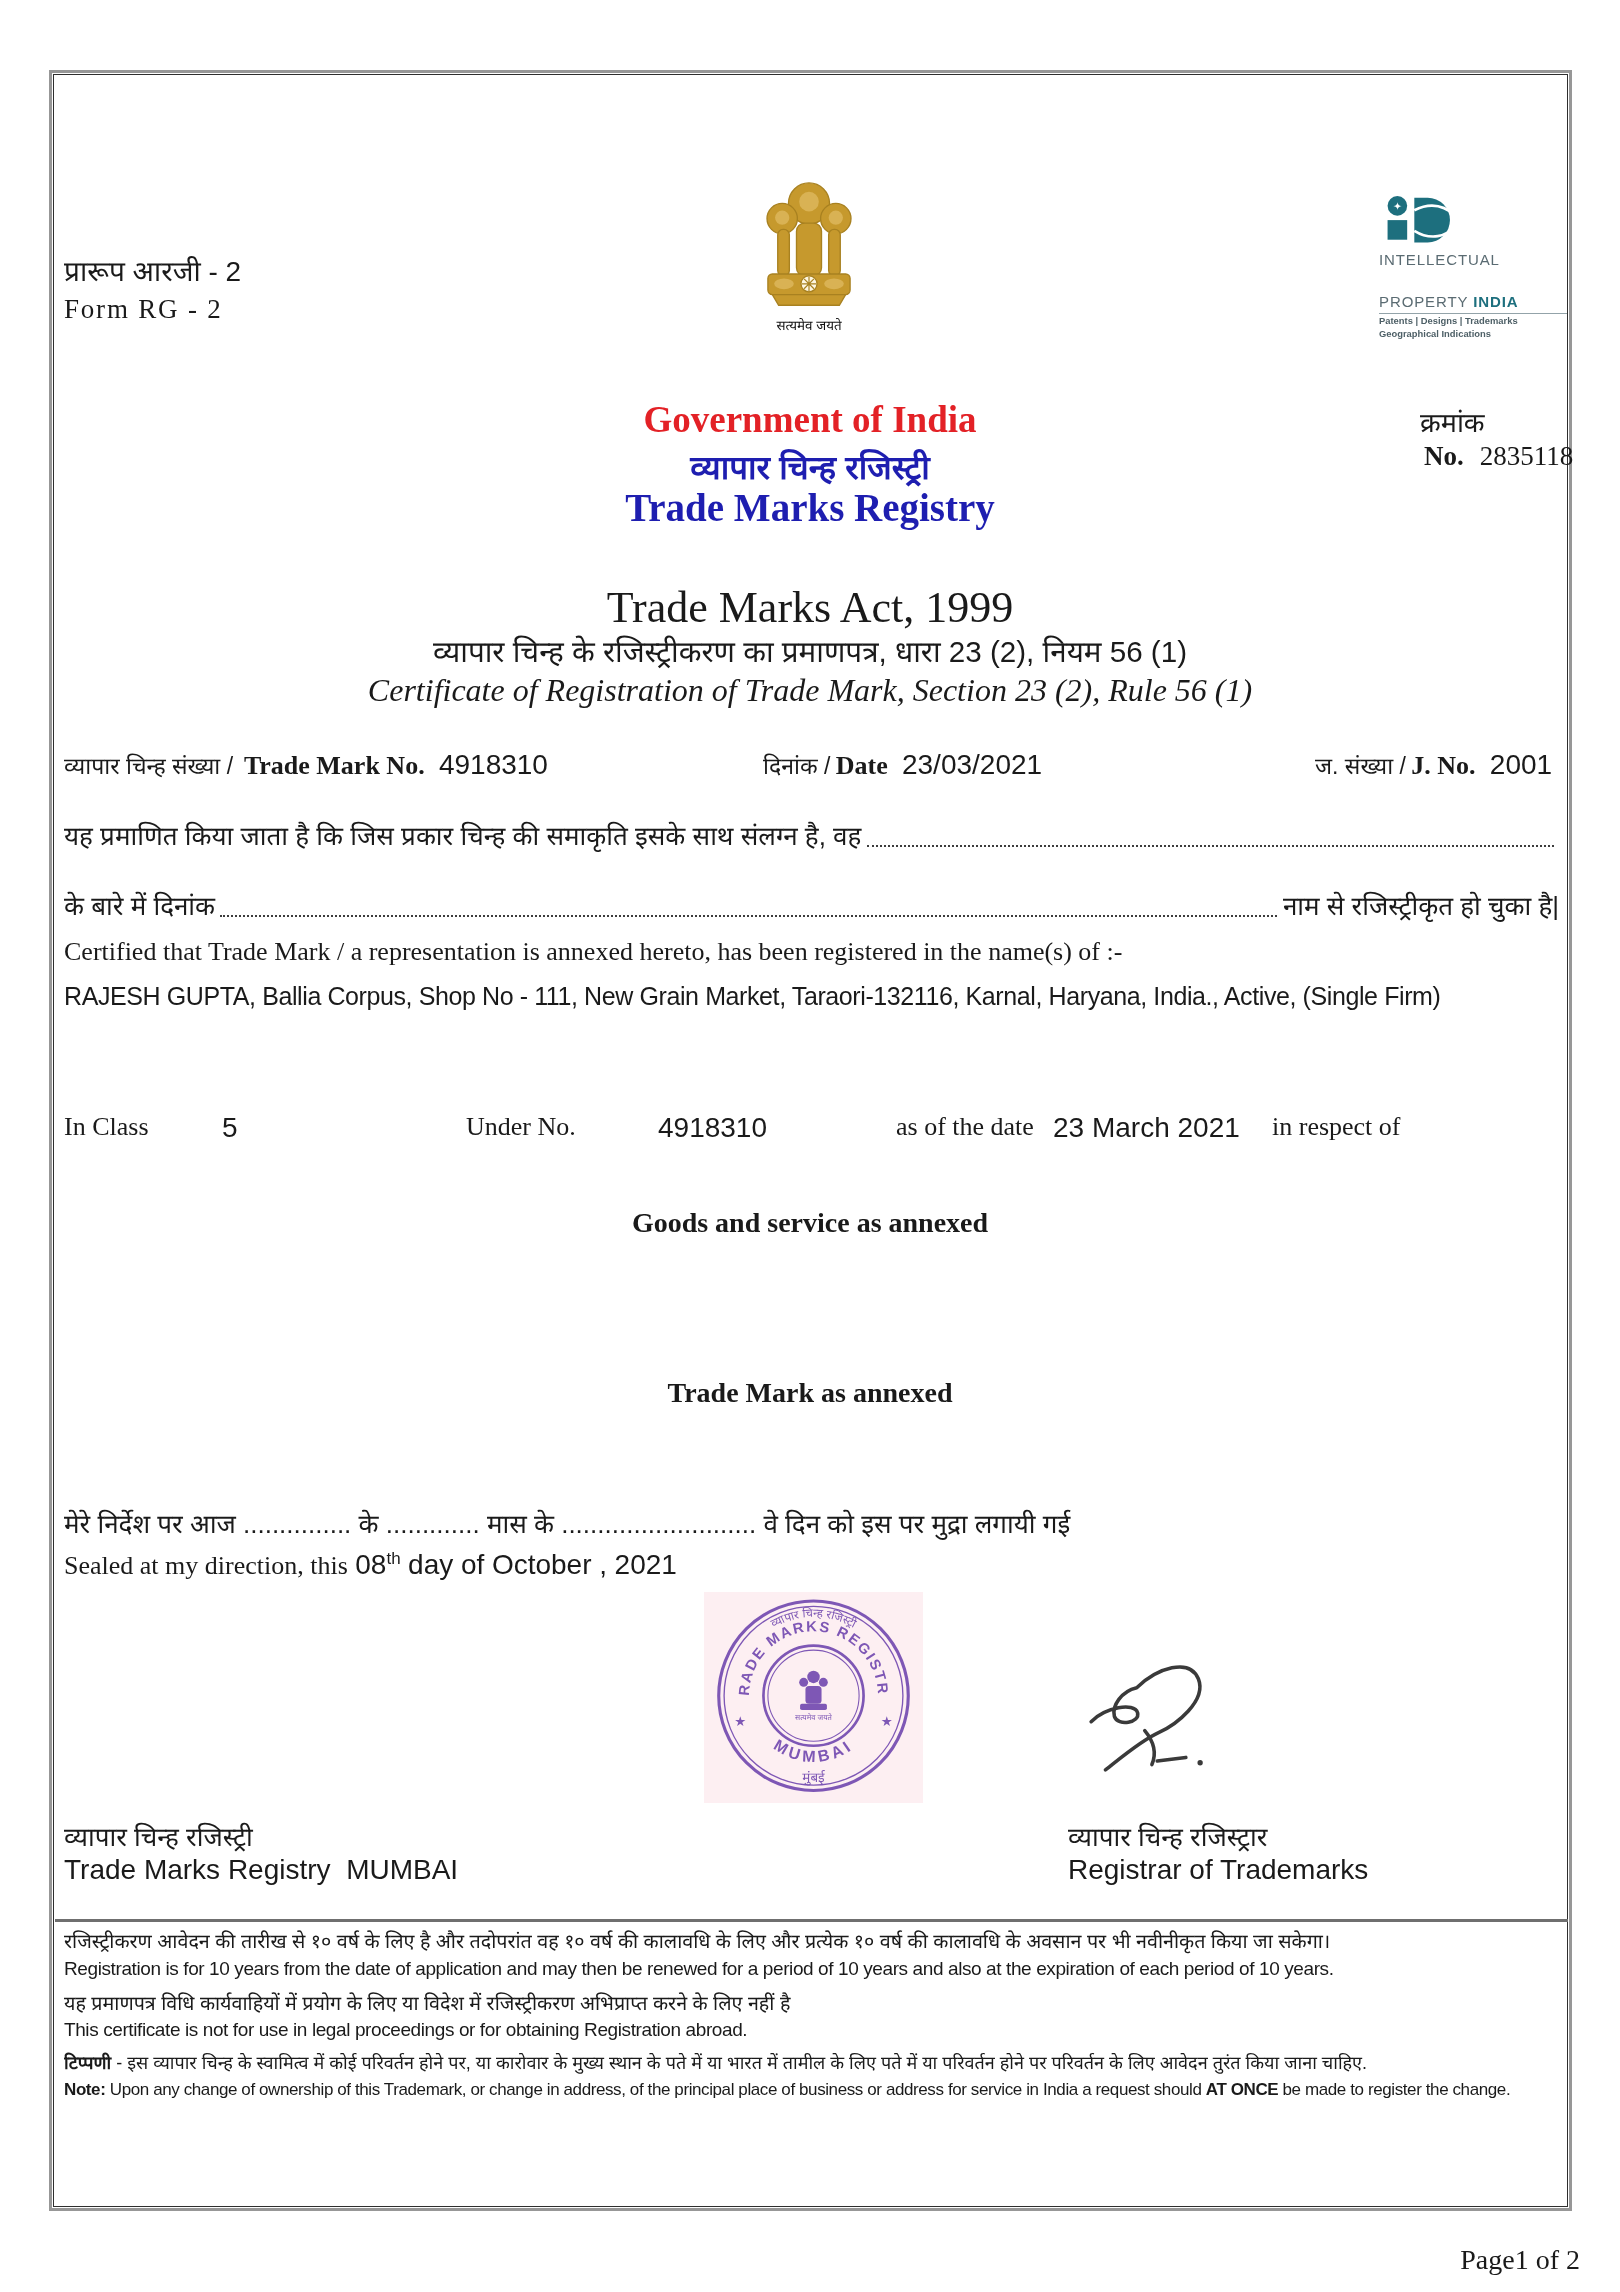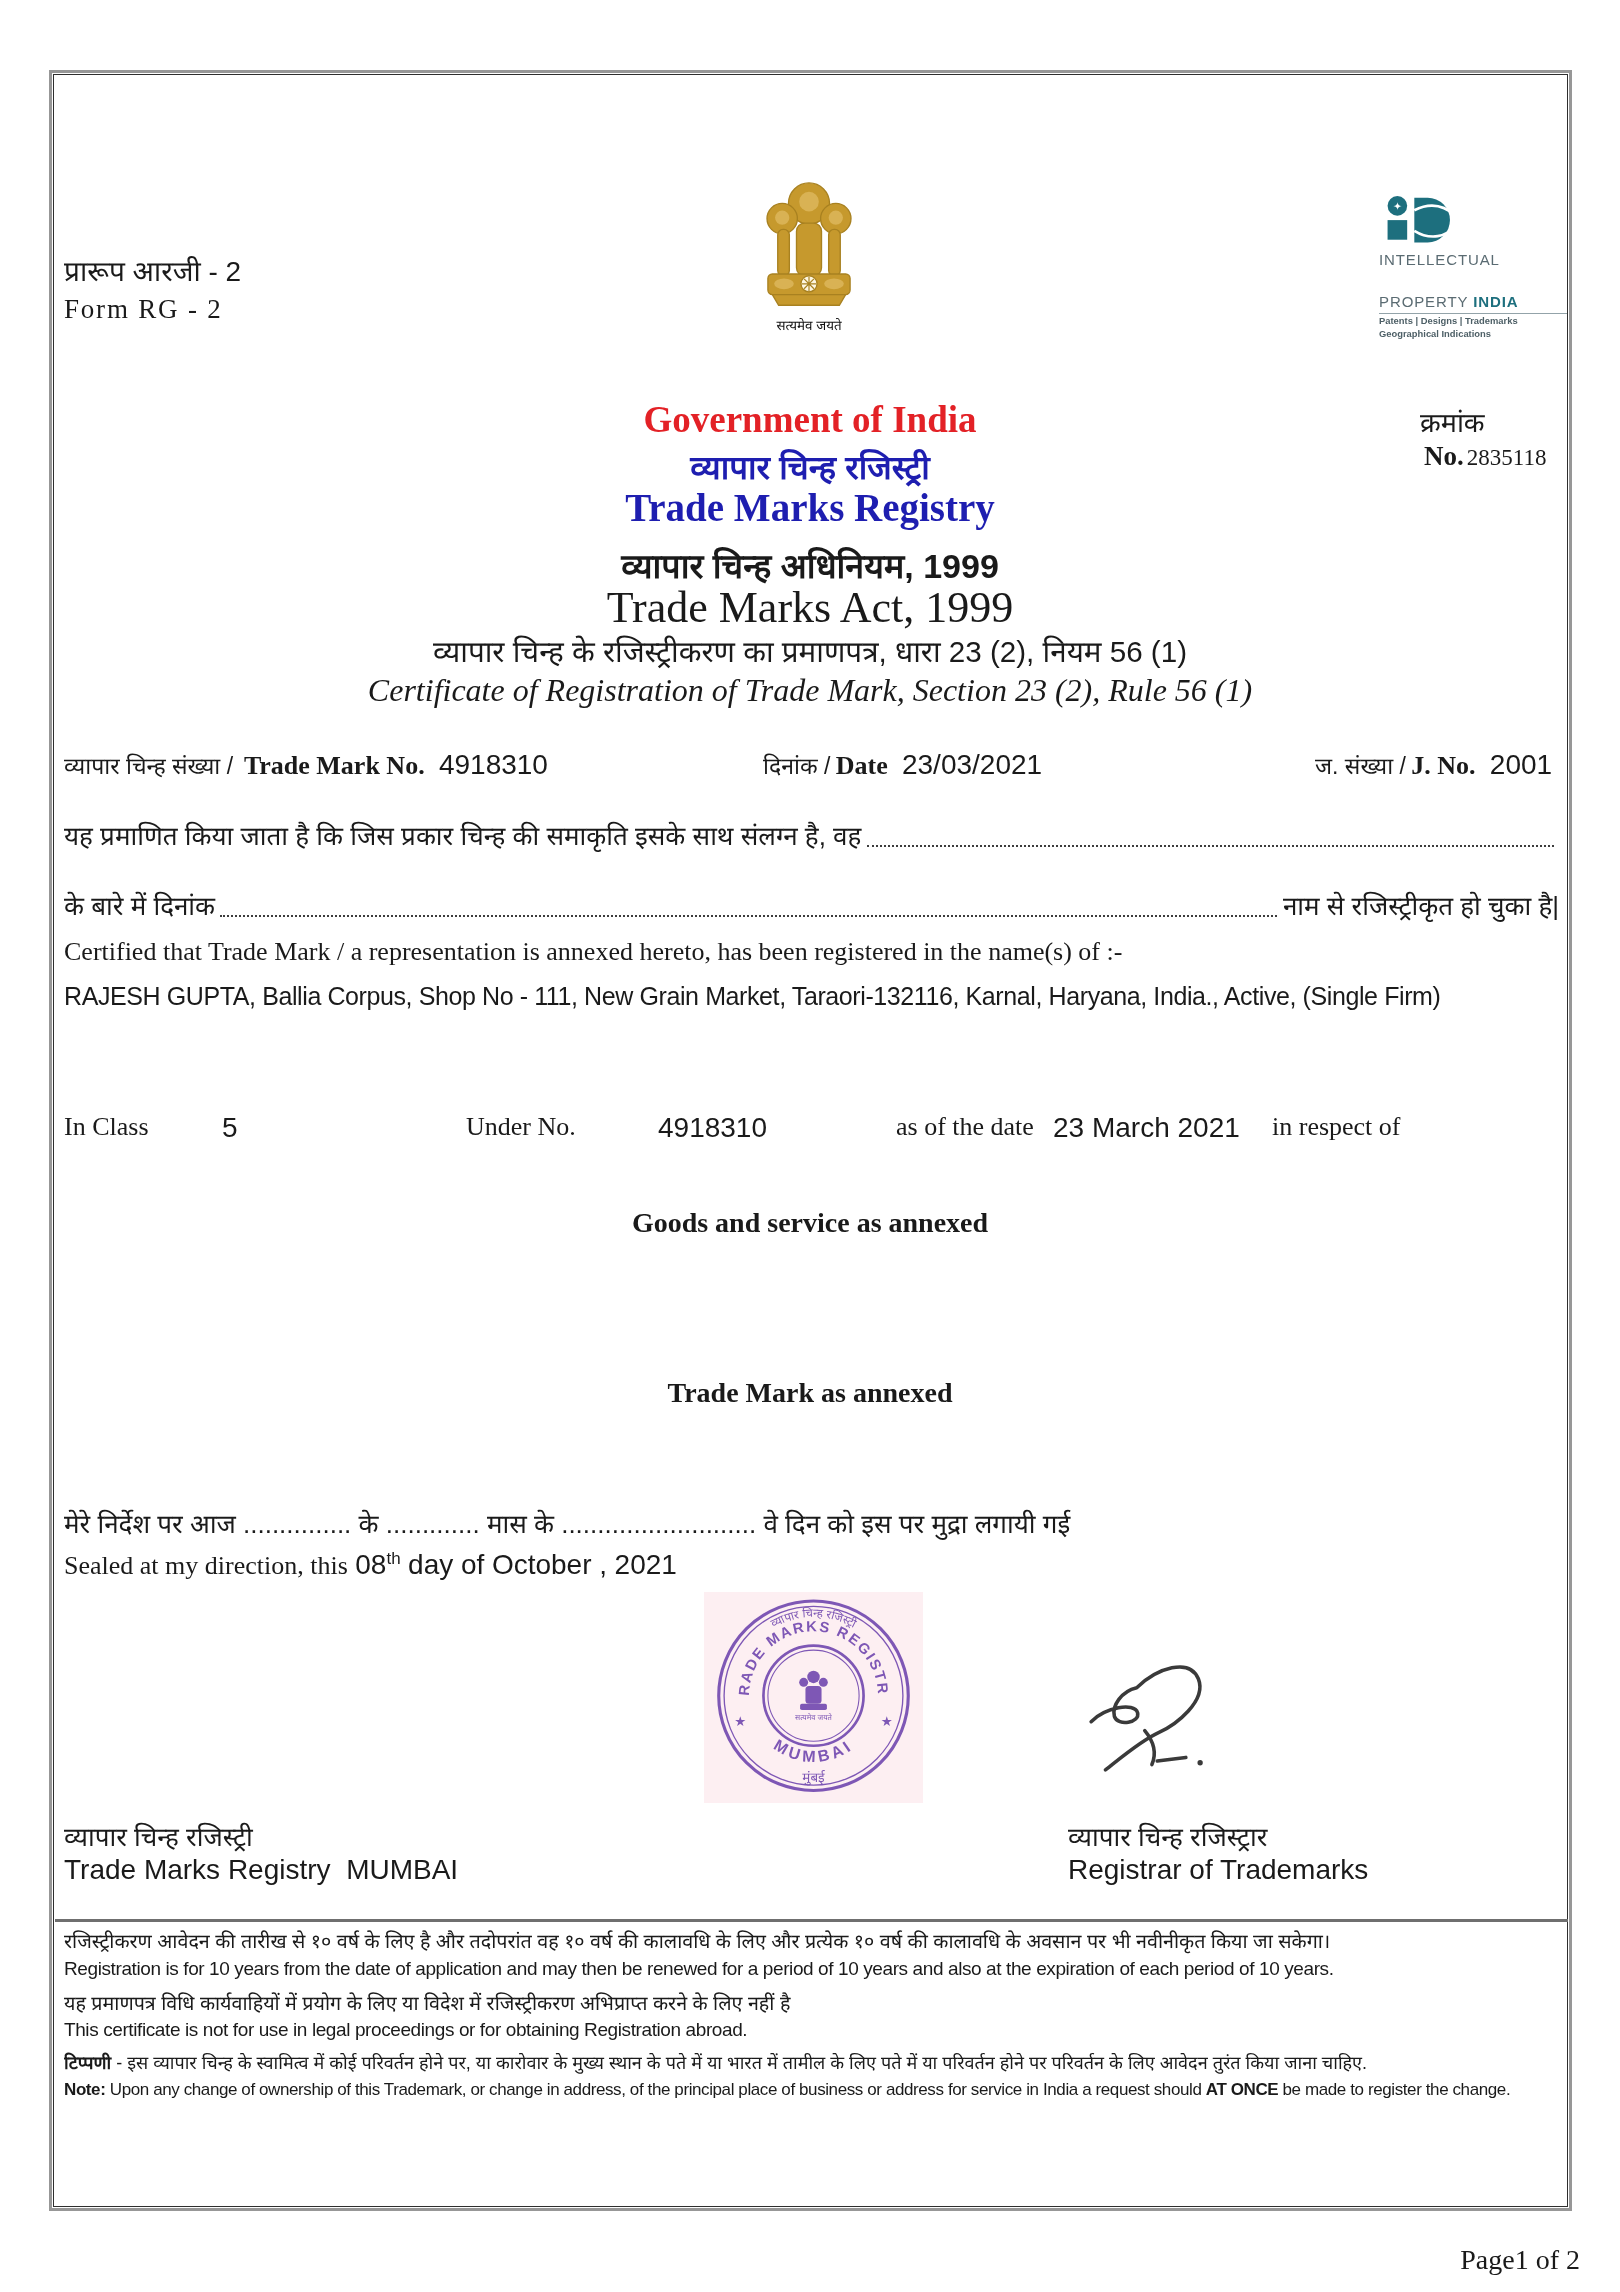--- a/index.html
+++ b/index.html
@@ -35,21 +35,21 @@
   .govt-en   { top:398px; font-size:37px; font-weight:bold; }
   .reg-hi    { top:444px; font-size:33px; font-weight:bold; }
   .reg-en    { top:485px; font-size:39px; font-weight:bold; }
   .act-hi    { top:542px; font-size:34px; font-weight:bold; }
   .act-en    { top:582px; font-size:44px; }
   .cert-hi   { top:630px; font-size:29.6px; }
   .cert-en   { top:672px; font-size:32px; }
 
   .krmank    { left:1420px; top:403px; font-size:27px; }
   .serialno  { left:1424px; top:441px; font-size:27px; }
-  .serialno .val { font-size:23px; margin-left:3px; }
+  .serialno .val { font-size:27px; margin-left:16px; }
 
   .refrow span { vertical-align:baseline; }
   .ref-left  { left:64px;  top:749px; }
   .ref-date  { left:763px; top:749px; }
   .ref-j     { left:1315px; top:749px; }
   .lab-hi { font-size:23px; }
   .lab-en { font-size:26px; font-weight:bold; margin-left:7.2px; }
   .lab-val { font-size:28px; margin-left:10.7px; font-family:"Liberation Sans","DejaVu Sans",sans-serif; }
 
   .bodyline { left:64px; right:61px; font-size:26px; }
@@ -148,21 +148,20 @@
   </div>
 
   <div class="abs krmank hi">क्रमांक</div>
   <div class="abs serialno sf">
     <span class="b">No.</span><span class="val">2835118</span>
   </div>
 
   <div class="abs center govt-en sf red">Government of India</div>
   <div class="abs center reg-hi hi blue">व्यापार चिन्ह रजिस्ट्री</div>
   <div class="abs center reg-en sf blue">Trade Marks Registry</div>
-  <div class="abs center act-hi hi">व्यापार चिन्ह अधिनियम, 1999</div>
   <div class="abs center act-en sf">Trade Marks Act, 1999</div>
   <div class="abs center cert-hi hi">व्यापार चिन्ह के रजिस्ट्रीकरण का प्रमाणपत्र, धारा 23 (2), नियम 56 (1)</div>
   <div class="abs center cert-en sf i">Certificate of Registration of Trade Mark, Section 23 (2), Rule 56 (1)</div>
 
   <div class="abs refrow ref-left">
     <span class="hi lab-hi">व्यापार चिन्ह संख्या /</span>
     <span class="sf lab-en">Trade Mark No.</span>
     <span class="lab-val">4918310</span>
   </div>
   <div class="abs refrow ref-date">

